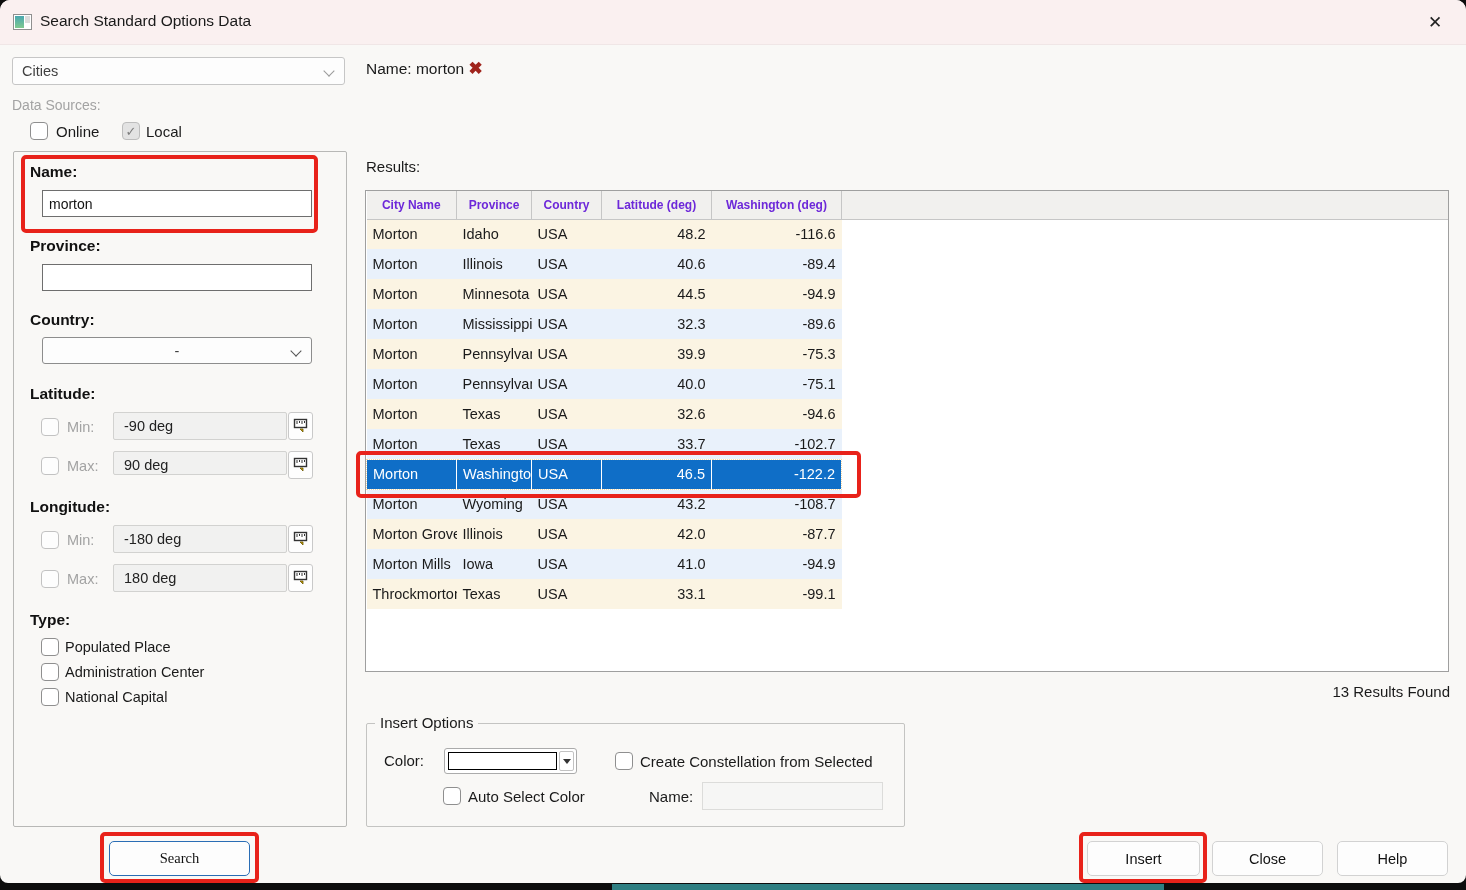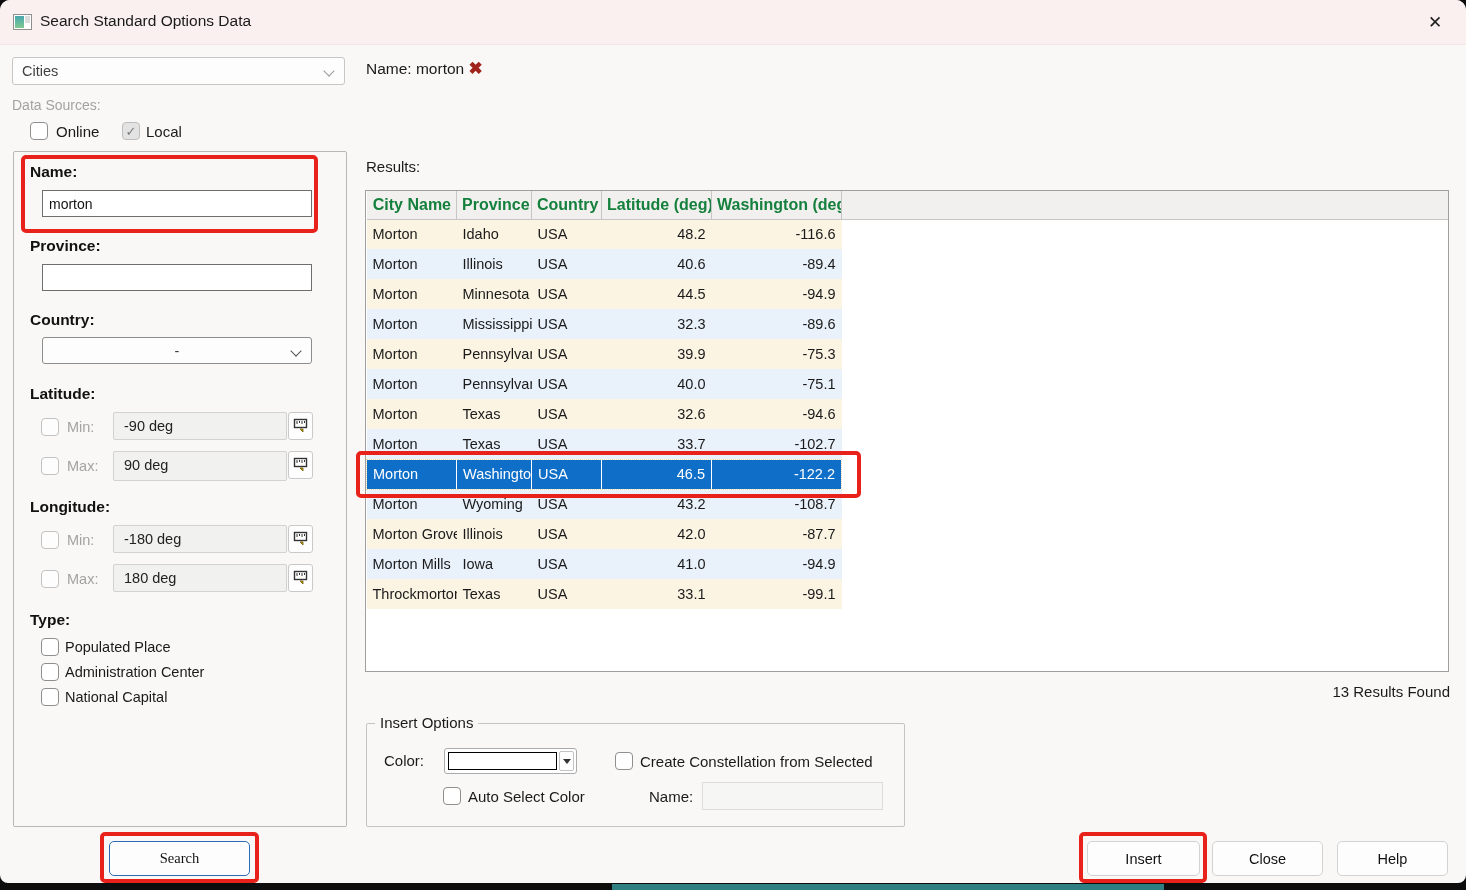--- a/index.html
+++ b/index.html
@@ -32,21 +32,21 @@
   .mini-btn { position:absolute; width:25px; height:28px; background:#fefefe; border:1px solid #c9c9c9; border-radius:3px; display:flex; align-items:center; justify-content:center; cursor:pointer; }
   .btn { position:absolute; background:#fdfdfd; border:1px solid #d2d2d2; border-radius:5px; font-size:14.5px; color:#111; text-align:center; cursor:pointer; font-family:"Liberation Sans", sans-serif; }
   .btn.default { border:1.5px solid #2a6db5;font-family:Liberation Serif, serif; }
 
   
   #left-group { position:absolute; left:13px; top:151px; width:334px; height:676px; border:1px solid #b8b8b6; border-radius:2px; }
 
   
   #results-table-wrap { position:absolute; left:365px; top:190px; width:1084px; height:482px; border:1px solid #9f9f9f; background:#fff; overflow:hidden; }
   table { border-collapse:collapse; table-layout:fixed; width:100%; }
-  th { background:#f1f0ee; font-size:16px; font-weight:700; color:#15803d; text-align:right; padding:4px 5px; border-right:1px solid #c6c6c6; border-bottom:1px solid #c6c6c6; height:28px; white-space:nowrap; overflow:hidden; }
+  th { background:#f1f0ee; font-size:12px; font-weight:700; color:#6d28d9; text-align:center; padding:4px 5px; border-right:1px solid #c6c6c6; border-bottom:1px solid #c6c6c6; height:28px; white-space:nowrap; overflow:hidden; }
   th.filler { border-right:none; }
   td { font-size:14.5px; color:#1a1a1a; padding:0 6px; height:30px; white-space:nowrap; overflow:hidden; }
   td.num { text-align:right; }
   tr.odd td.data { background:#fbf4e3; }
   tr.even td.data { background:#e9f1fb; }
   td.filler { background:#fff; }
   tr.selected td.data { background:#0f6ec7; color:#fff; border-top:1px dotted #f3d9a8; border-bottom:1px dotted #f3d9a8; border-right:1px solid #fff; }
   tr.selected td.data:first-child { border-left:1px dotted #f3d9a8; }
   tr.selected td.data:nth-child(5) { border-right:1px dotted #f3d9a8; }
 
@@ -113,21 +113,21 @@
     <div class="val-box" style="left:113px; top:412px; width:174px; height:28px;">-90 deg</div>
     <button class="mini-btn" style="left:288px; top:412px;">
       <svg width="16" height="16" viewBox="0 0 16 16">
           <rect x="1.5" y="1.5" width="12" height="8" fill="#fff" stroke="#333" stroke-width="1.4"></rect>
           <path d="M4 3v3 M6.5 3v2 M9 3v3 M11.5 3v2" stroke="#333" stroke-width="1"></path>
           <path d="M7 11l3 0 0 3z" fill="#caa400" stroke="#6b5600" stroke-width="0.8"></path>
         </svg>
     </button>
     <span class="cb disabled" style="left:41px; top:457px;"></span>
     <div class="lbl-gray" style="left:67px; top:458px; font-size:14.5px;">Max:</div>
-    <div class="val-box" style="left:113px; top:451px; width:174px; height:30px;">90 deg</div>
+    <div class="val-box" style="left:113px; top:451px; width:174px; height:24px;">90 deg</div>
     <button class="mini-btn" style="left:288px; top:451px;">
       <svg width="16" height="16" viewBox="0 0 16 16">
           <rect x="1.5" y="1.5" width="12" height="8" fill="#fff" stroke="#333" stroke-width="1.4"></rect>
           <path d="M4 3v3 M6.5 3v2 M9 3v3 M11.5 3v2" stroke="#333" stroke-width="1"></path>
           <path d="M7 11l3 0 0 3z" fill="#caa400" stroke="#6b5600" stroke-width="0.8"></path>
         </svg>
     </button>
 
     <div class="lbl-bold" style="left:30px; top:498px;">Longitude:</div>
     <span class="cb disabled" style="left:41px; top:531px;"></span>

